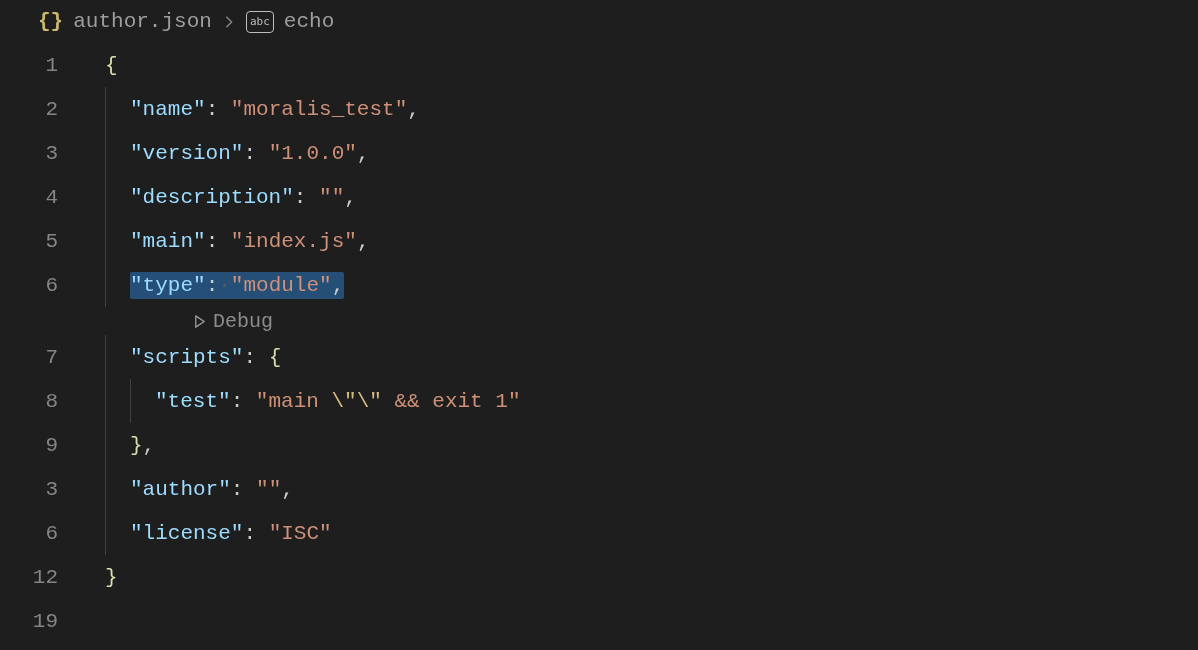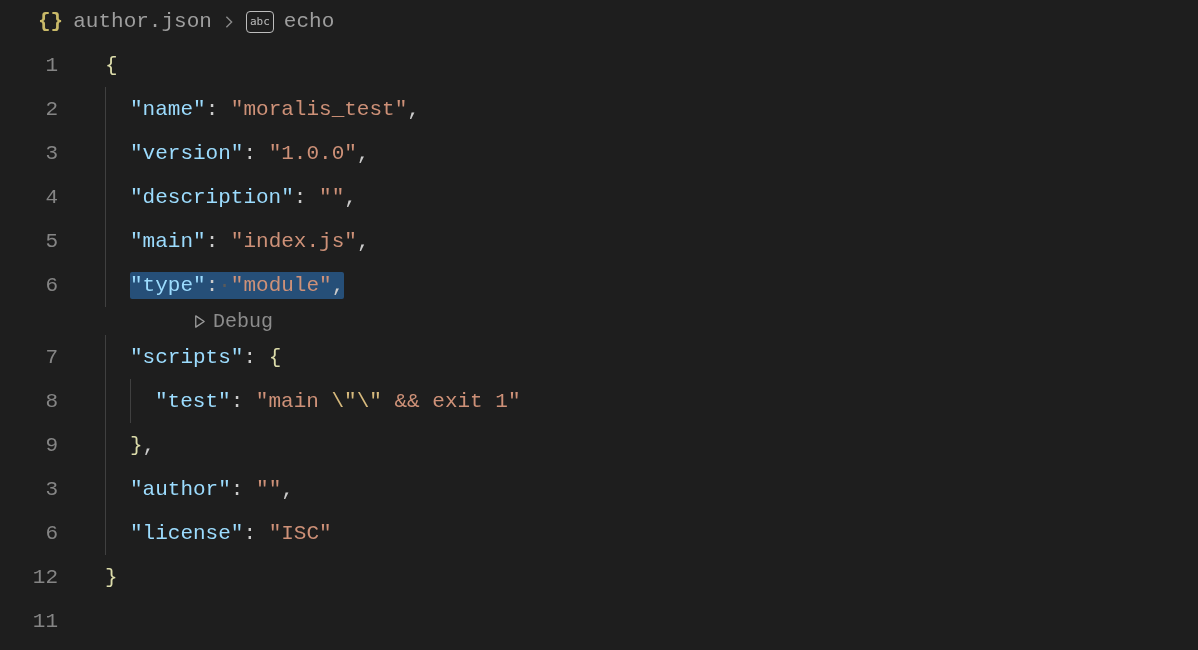--- a/index.html
+++ b/index.html
@@ -216,17 +216,17 @@
     <span class="code"><span class="key">"license"</span><span class="punct">: </span><span class="str">"ISC"</span></span>
   </div>
 
   <div class="line">
     <span class="gutter">12</span>
     <span class="pad0"></span>
     <span class="code"><span class="brace">}</span></span>
   </div>
 
   <div class="line">
-    <span class="gutter">11</span>
+    <span class="gutter">19</span>
     <span class="code"></span>
   </div>
 
 </div>
 
 </body></html>

